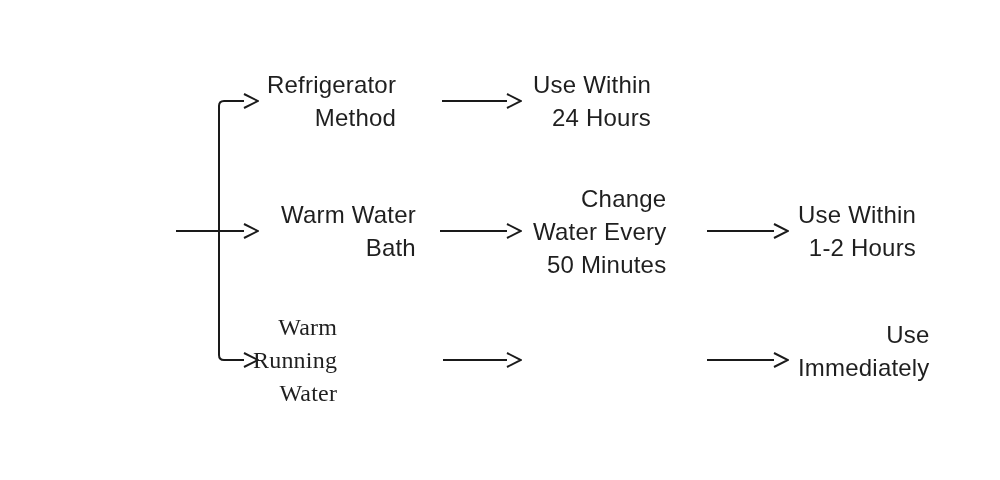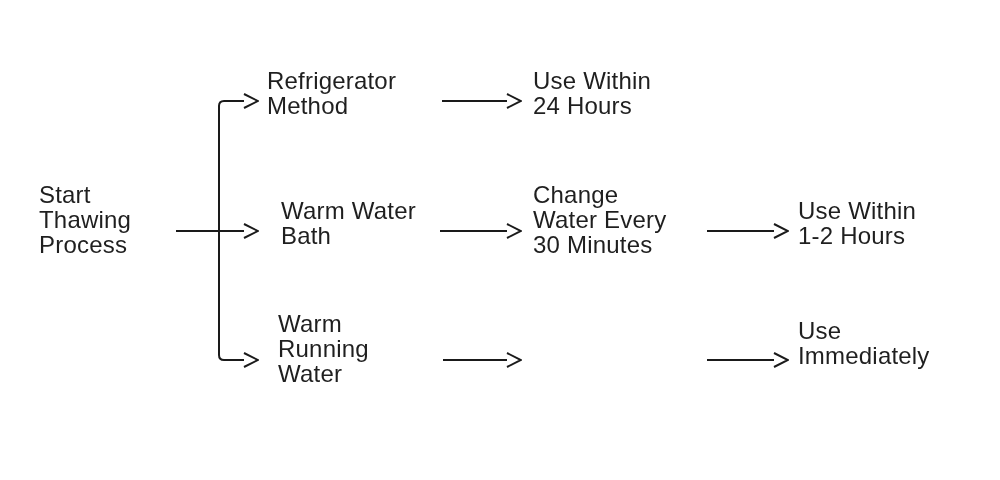--- a/index.html
+++ b/index.html
@@ -25,24 +25,25 @@
   .edge {
     fill: none;
     stroke: #1a1a1a;
     stroke-width: 2;
     stroke-linejoin: miter;
     stroke-linecap: butt;
   }
   .node {
     position: absolute;
     font-size: 24px;
-    line-height: 25px;
+    line-height: 33px;
     color: #1f1f1f;
     white-space: pre-line;
     letter-spacing: 0.2px;
+    text-align: right;
   }
 </style>
 </head>
 <body>
 
 <div class="canvas">
 
   <svg class="edges-svg" viewBox="0 0 1000 480" xmlns="http://www.w3.org/2000/svg">
     <defs>
       <marker id="arrowhead" markerUnits="userSpaceOnUse" markerWidth="16" markerHeight="18" viewBox="0 0 16 18" refX="1" refY="9" orient="auto">
@@ -60,40 +61,37 @@
 
     <path class="edge" d="M440 231 L507 231" marker-end="url(#arrowhead)"></path>
 
     <path class="edge" d="M707 231 L774 231" marker-end="url(#arrowhead)"></path>
 
     <path class="edge" d="M443 360 L507 360" marker-end="url(#arrowhead)"></path>
 
     <path class="edge" d="M707 360 L774 360" marker-end="url(#arrowhead)"></path>
   </svg>
 
-  <div class="node" style="left:39px; top:182px;">Start
-Thawing
-Process</div>
 
   <div class="node" style="left:267px; top:68px;">Refrigerator
 Method</div>
 
   <div class="node" style="left:281px; top:198px;">Warm Water
 Bath</div>
 
-  <div class="node" style="left:278px; top:311px;">Warm
+  <div class="node" style="left:253px; top:311px;font-family:Liberation Serif, serif;">Warm
 Running
 Water</div>
 
   <div class="node" style="left:533px; top:68px;">Use Within
 24 Hours</div>
 
   <div class="node" style="left:533px; top:182px;">Change
 Water Every
-30 Minutes</div>
+50 Minutes</div>
 
 
   <div class="node" style="left:798px; top:198px;">Use Within
 1-2 Hours</div>
 
   <div class="node" style="left:798px; top:318px;">Use
 Immediately</div>
 
 </div>
 

